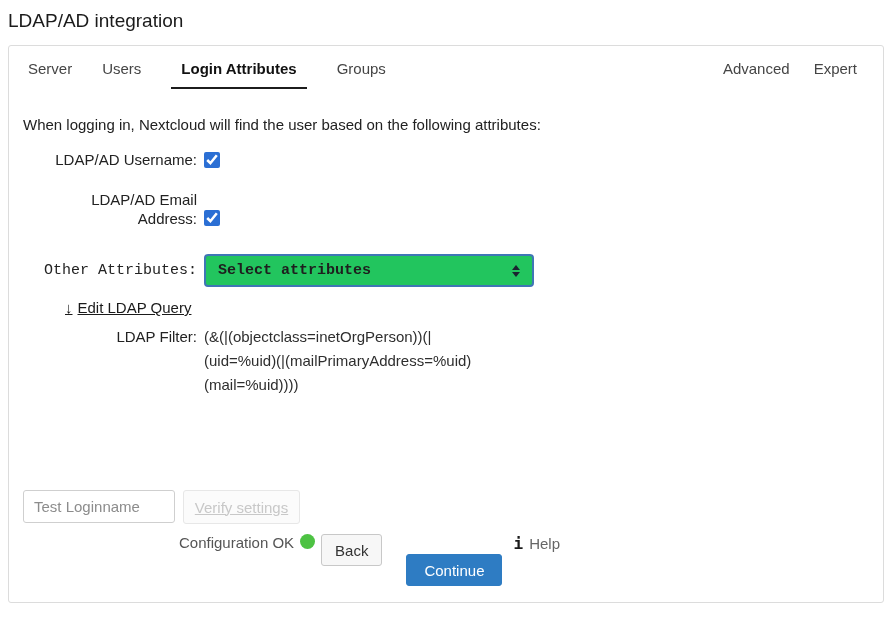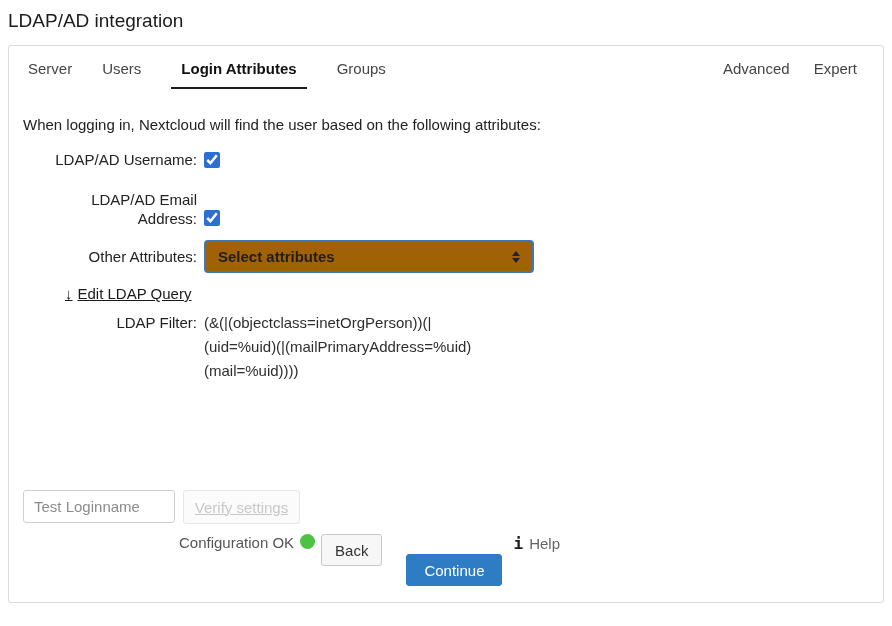--- a/index.html
+++ b/index.html
@@ -43,26 +43,26 @@
   .row { display:flex; align-items:center; }
   .lbl { width:174px; text-align:right; margin-right:7px; color:#222; flex:none; }
   .row-username { margin-top:4px; }
   .row-email { margin-top:22px; align-items:flex-end; }
   .row-email .lbl-inner { display:inline-block; width:108px; text-align:right; line-height:19px; }
   .row-email input[type=checkbox] { margin-bottom:2px; }
   input[type=checkbox] {
     width:16px; height:16px; margin:0;
     accent-color:#2b6fd4; cursor:pointer;
   }
-  .row-select { margin-top:12px; }
+  .row-select { margin-top:26px;font-family:Liberation Mono, monospace; }
   .select-box {
     width:330px; height:33px;
     border:2px solid #3f76b5; border-radius:4px;
     display:flex; align-items:center; justify-content:space-between;
-    padding:0 12px; cursor:pointer; background:#a16207;
+    padding:0 12px; cursor:pointer; background:#22c55e;
   }
   .select-box .select-value { font-weight:bold; color:#1e1e1e; }
   .updown { display:flex; flex-direction:column; gap:2px; align-items:center; }
   .updown .tri-up {
     width:0; height:0;
     border-left:4px solid transparent; border-right:4px solid transparent;
     border-bottom:5px solid #1b2430;
   }
   .updown .tri-down {
     width:0; height:0;

